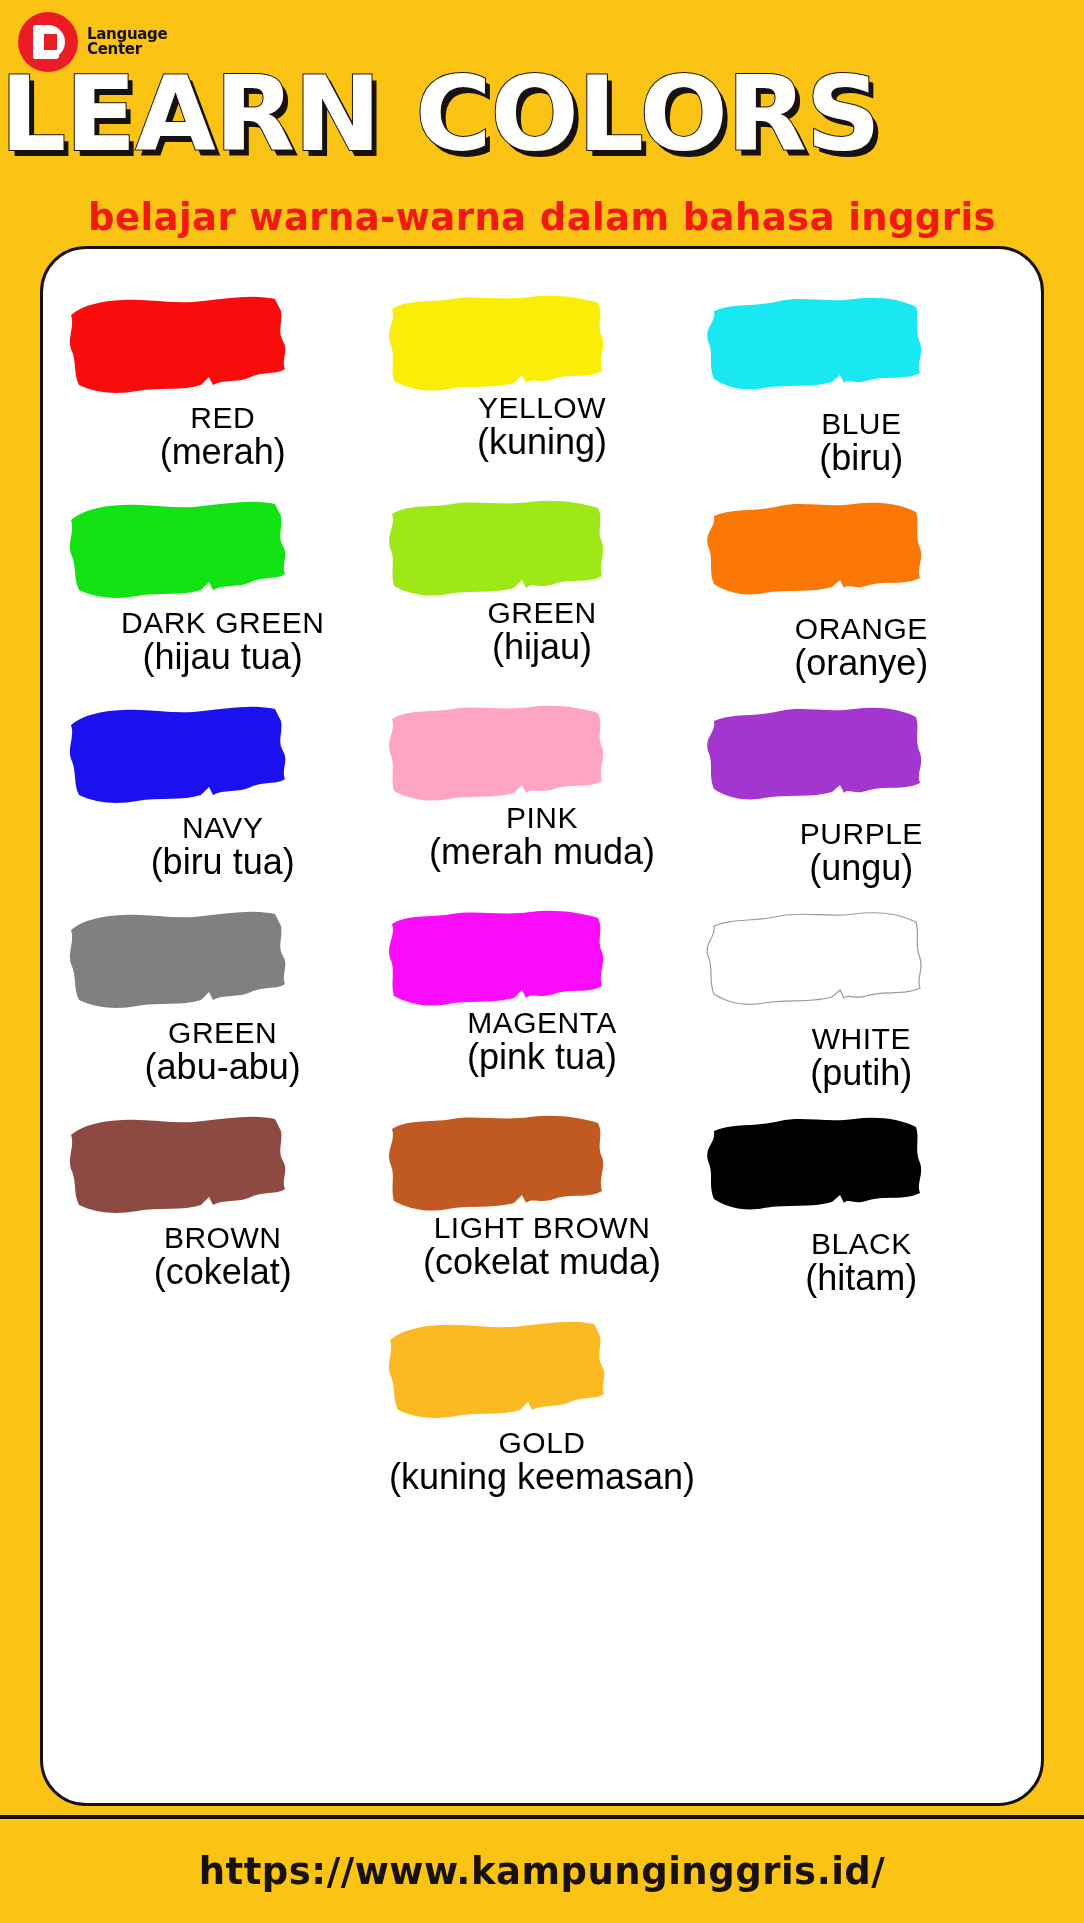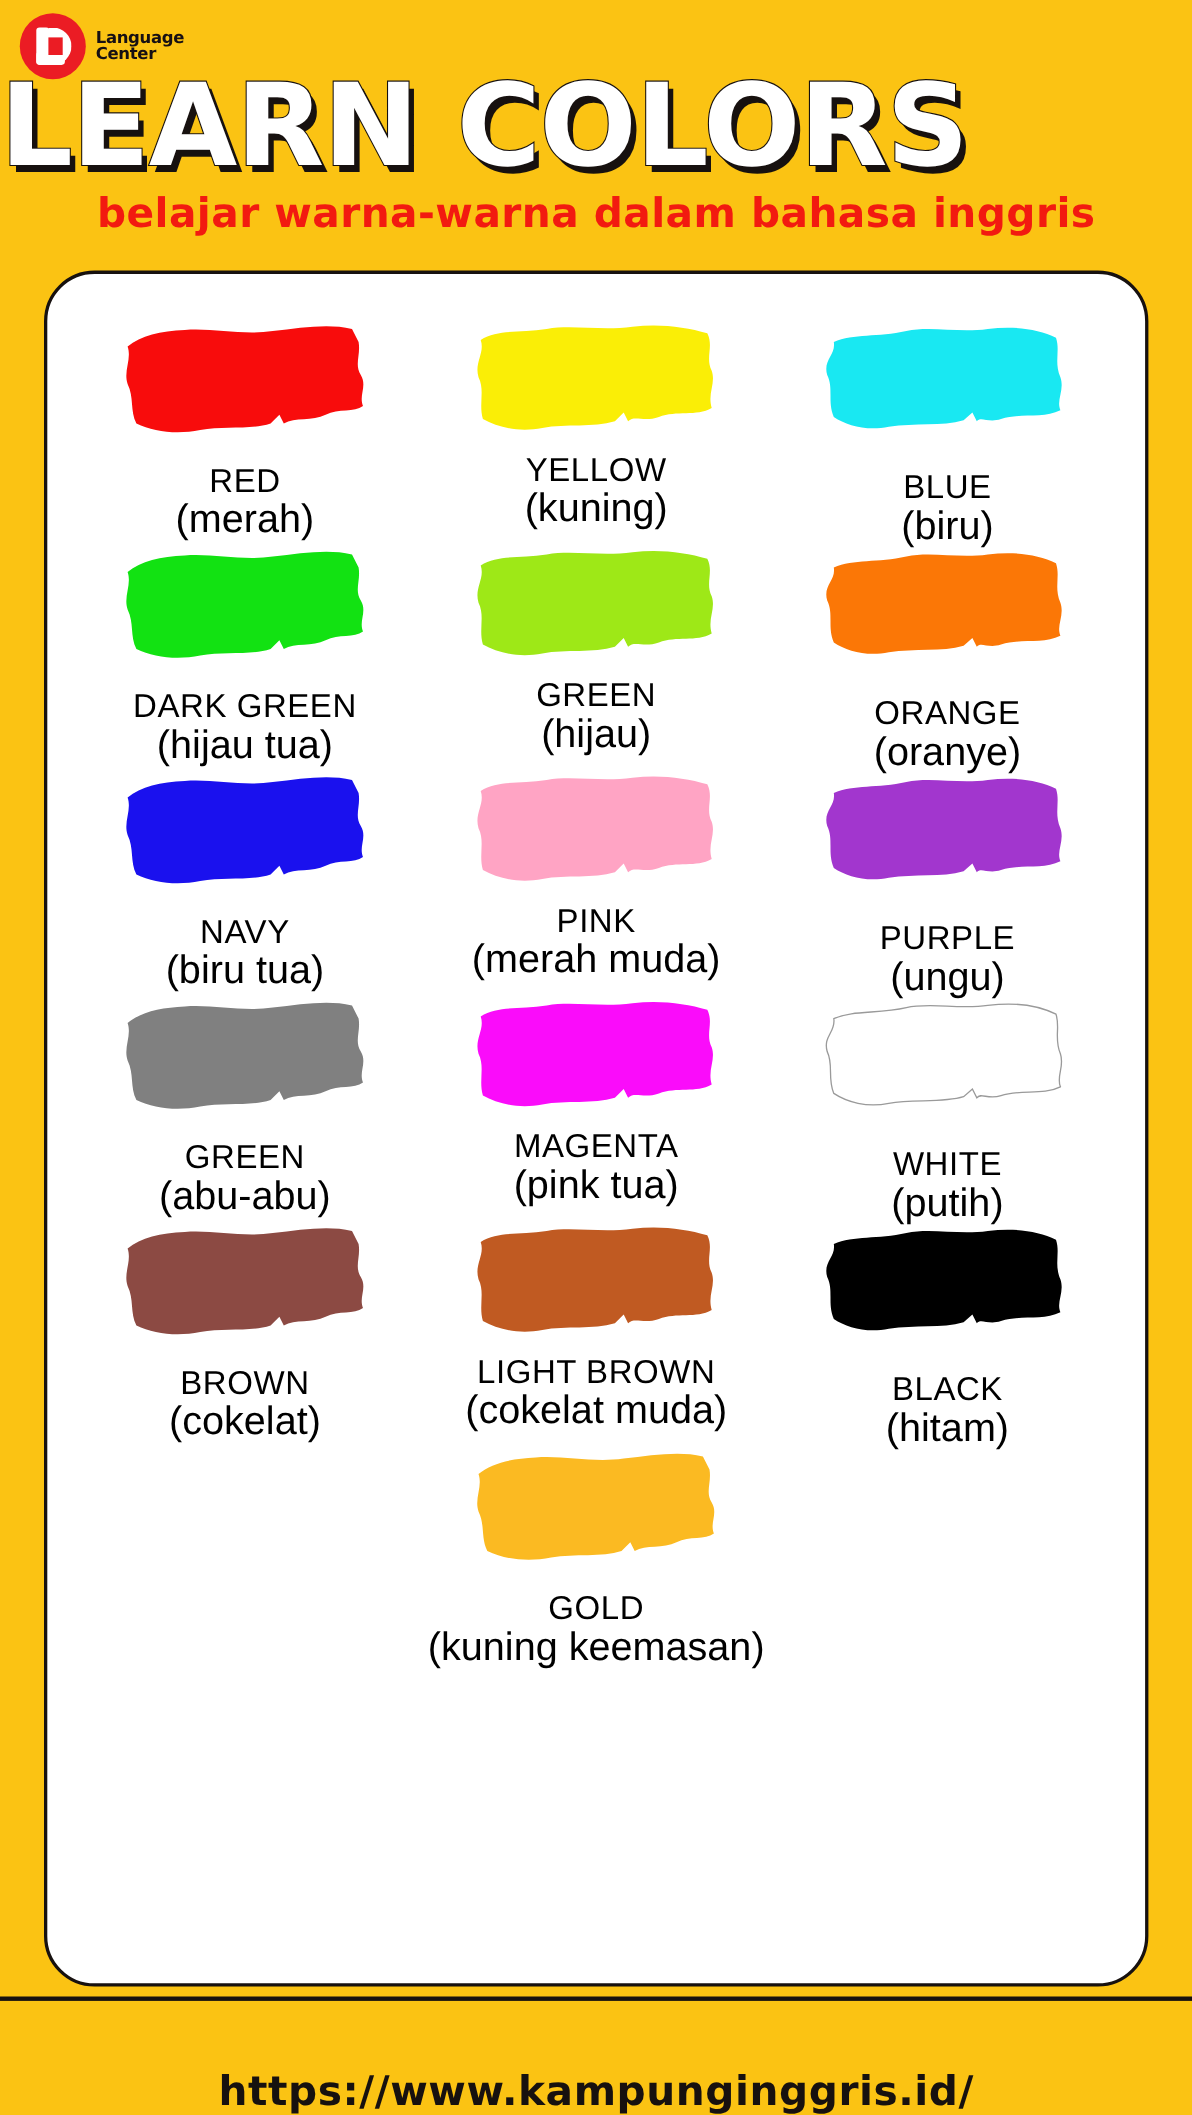--- a/index.html
+++ b/index.html
@@ -58,21 +58,21 @@
     font-family:"DejaVu Sans", sans-serif;
     font-weight:bold;
     font-size:104px;line-height:104px;
     letter-spacing:-1px;
     color:#FFFFFF;
     text-shadow:5px 6px 0 #17110F;
     -webkit-text-stroke:2px #17110F;
     paint-order:stroke fill;
   }
   .subtitle{
-    position:absolute;left:0;right:0;top:174px;
+    position:absolute;left:0;right:0;top:198px;
     text-align:center;
     font-family:"DejaVu Sans", sans-serif;
     font-weight:bold;
     font-size:37px;line-height:40px;
     letter-spacing:0.4px;
     color:#F21A10;
   }
 
   
   .card{
@@ -87,22 +87,20 @@
   .grid{
     padding:28px 20px 0 20px;
     display:grid;
     grid-template-columns:repeat(3,1fr);
     row-gap:0px;
   }
   .cell{
     position:relative;
     height:205px;
     display:flex;flex-direction:column;
-    align-items:center;
-    gap:20px;
   }
   .cell.last-row{grid-column:2;}
 
   .swatch-wrap{
     width:230px;height:118px;
     display:flex;align-items:center;justify-content:center;
     margin-top:4px;
   }
   .swatch{width:230px;height:118px;display:block;}
 
@@ -126,21 +124,21 @@
   
   .cell.up .labels{margin-top:-6px;}
   .cell.dn .labels{margin-top:10px;}
 
   
   .footer{
     position:absolute;left:0;right:0;bottom:0;
     height:104px;
     background:#FBC313;
     border-top:4px solid #17110F;
-    display:flex;align-items:flex-end;justify-content:center;
+    display:flex;align-items:center;justify-content:center;
   }
   .footer-url{
     font-family:"DejaVu Sans", sans-serif;
     font-weight:bold;
     font-size:37px;
     color:#17110F;
     letter-spacing:0.5px;
   }
 </style>
 </head>

